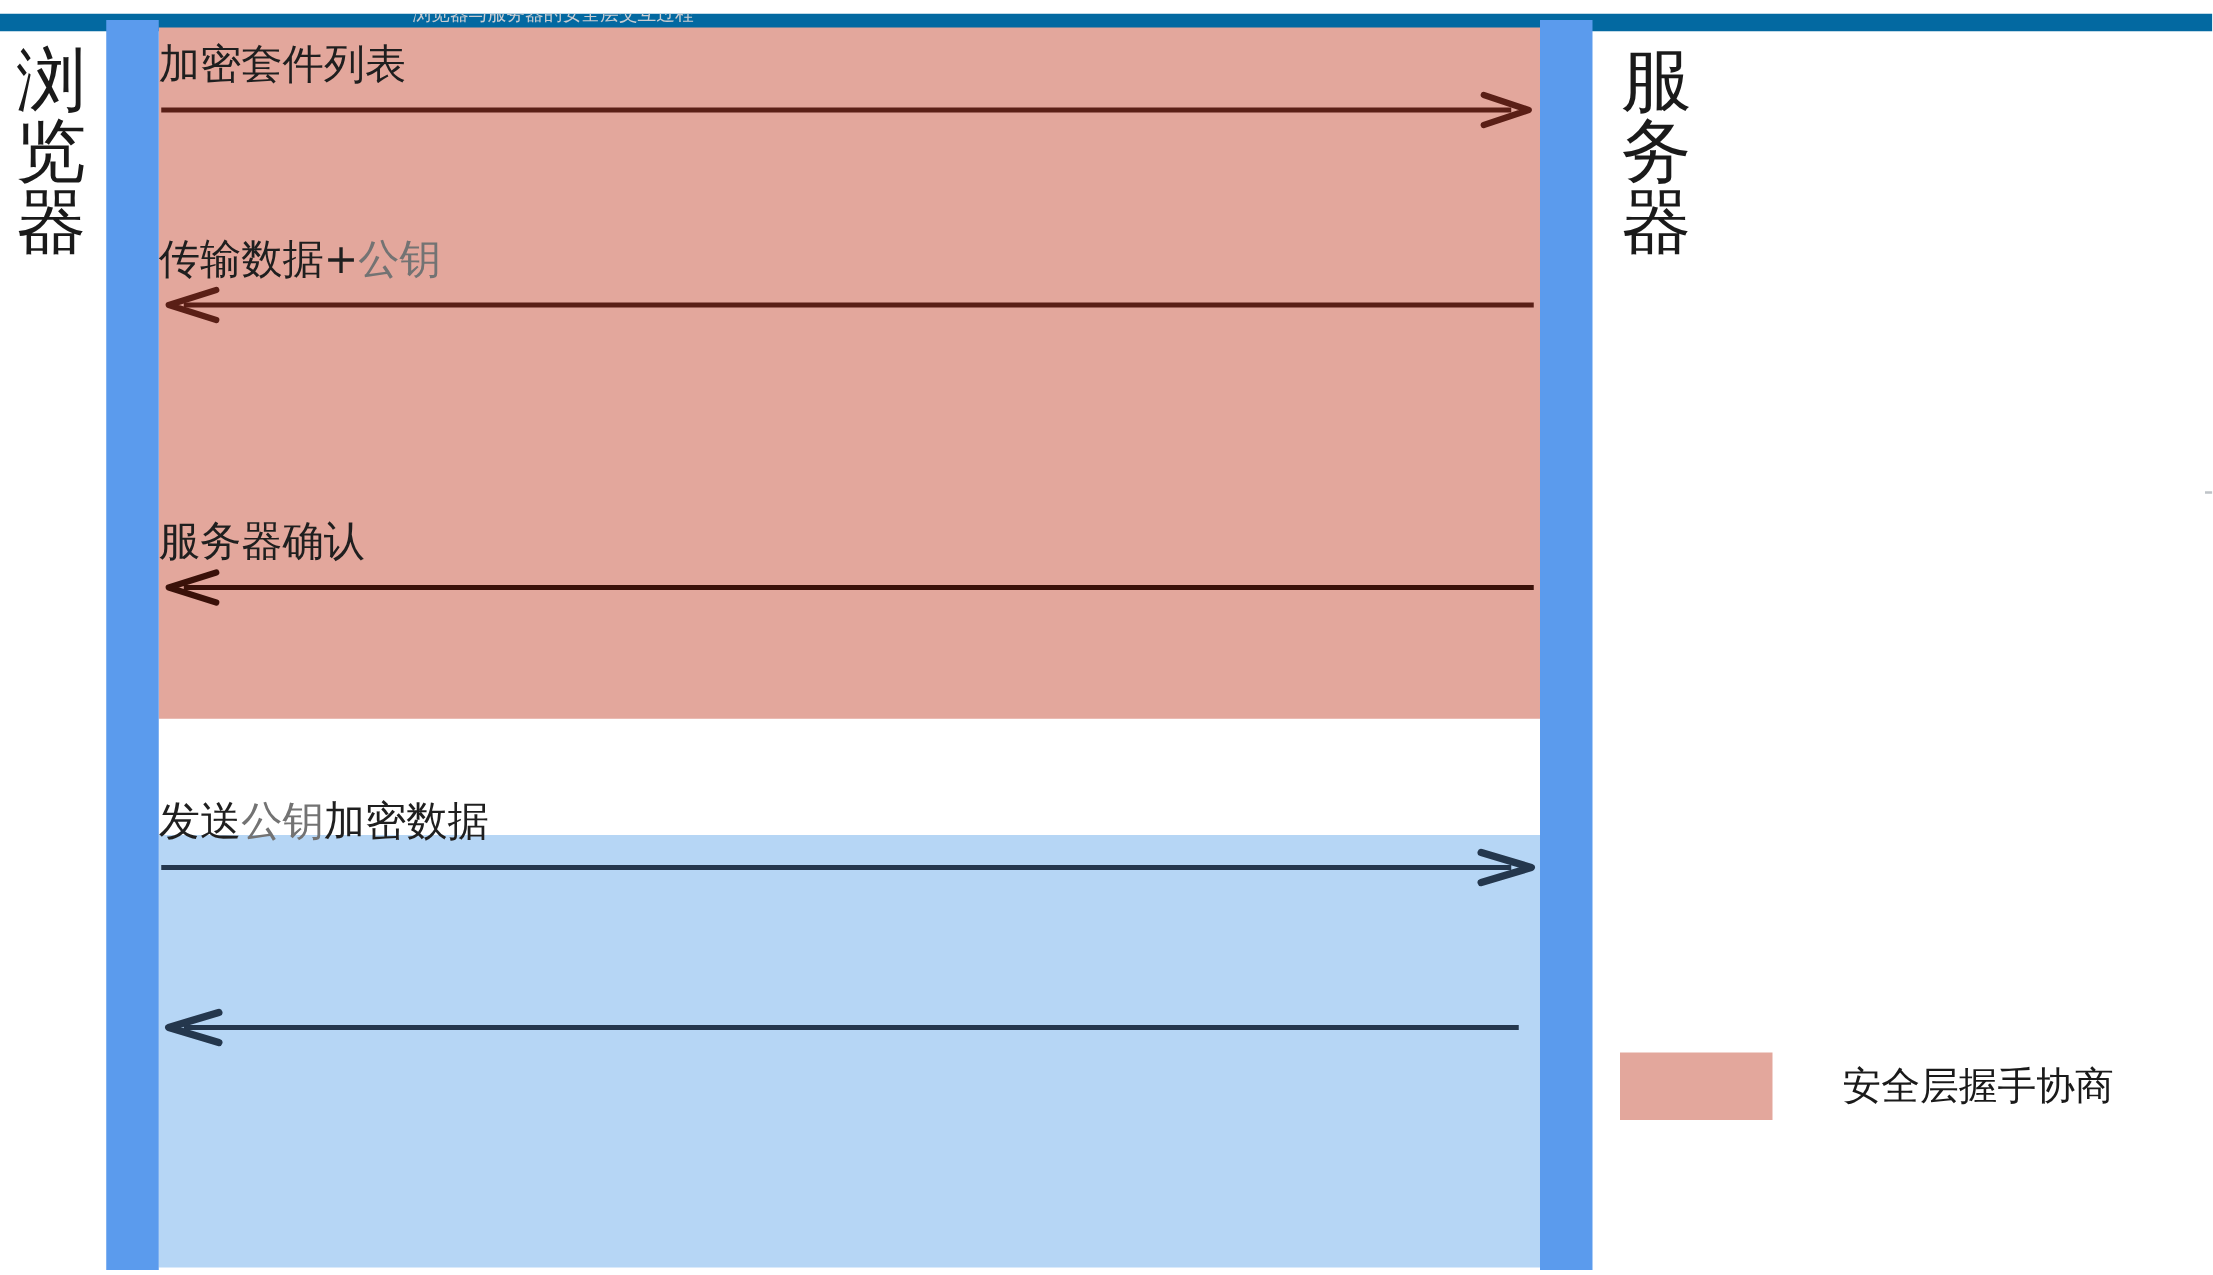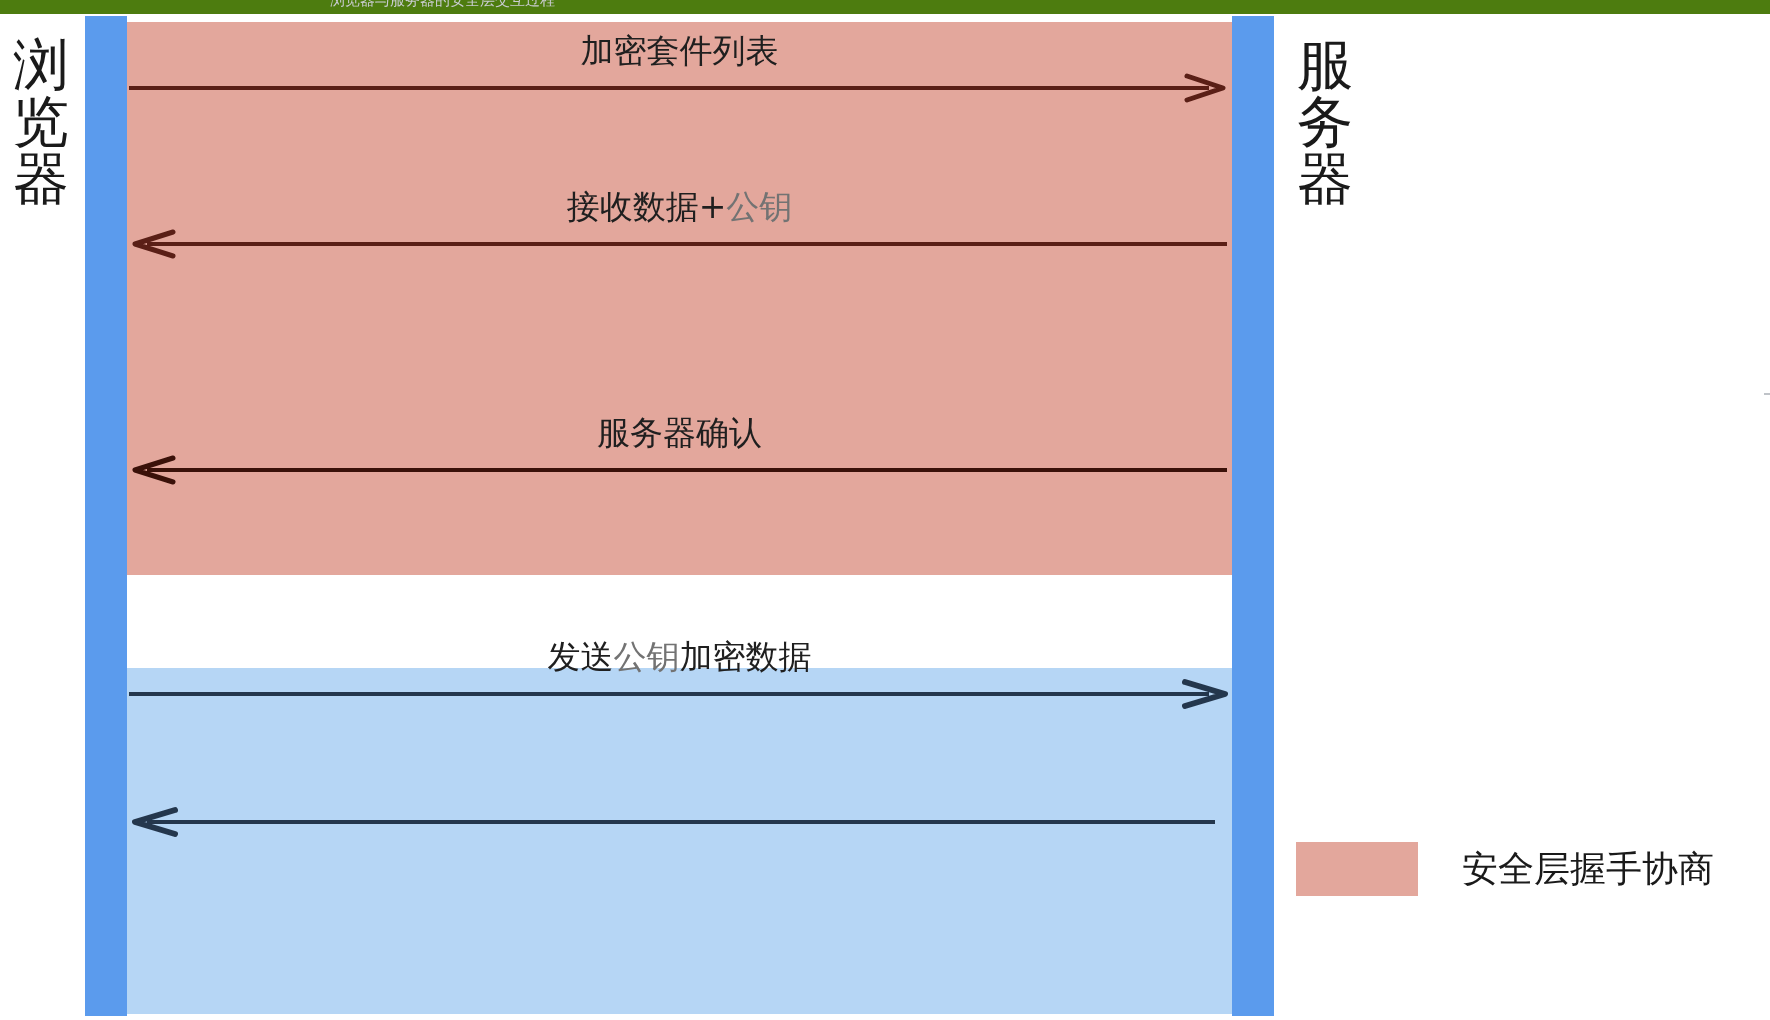--- a/index.html
+++ b/index.html
@@ -15,23 +15,23 @@
     position: relative;
     width: 1770px;
     height: 1020px;
     background: #ffffff;
     overflow: hidden;
   }
 
   
   .toolbar-sliver {
     position: absolute;
-    left: 0; top: 0;
+    left: 0; top: 11px;
     width: 1770px; height: 14px;
-    background: #4d7c0f;
+    background: #0369a1;
     overflow: hidden;
   }
   .toolbar-sliver .ghost {
     position: absolute;
     top: -9px;
     font-size: 15px;
     color: #c9ccd1;
     white-space: nowrap;
     font-family: "DejaVu Sans", "Liberation Sans", sans-serif;
   }
@@ -92,21 +92,21 @@
   .msg {
     position: absolute;
     left: 127px;
     width: 1105px;
     height: 74px;
   }
   .msg-label {
     position: absolute;
     left: 0; right: 0;
     top: 0;
-    text-align: center;
+    text-align: left;
     font-size: 33px;
     line-height: 42px;
     color: #1f1f1f;
     white-space: nowrap;
     font-family: "DejaVu Sans", "Liberation Sans", sans-serif;
   }
   .msg-label .hi { color: #737373; }
 
   .arrow-wrap {
     position: absolute;
@@ -130,22 +130,22 @@
     margin-bottom: 22px;
   }
   .legend-swatch {
     width: 122px;
     height: 54px;
     flex: 0 0 auto;
   }
   .legend-swatch.handshake { background: #e3a79c; }
   .legend-swatch.transfer  { background: #b6d6f5; }
   .legend-text {
-    margin-left: 44px;
-    font-size: 36px;
+    margin-left: 56px;
+    font-size: 31px;
     color: #1a1a1a;
     white-space: nowrap;
     font-family: "DejaVu Sans", "Liberation Sans", sans-serif;
   }
 
   
   .edge-tick {
     position: absolute;
     right: 0;
     top: 393px;
@@ -189,21 +189,21 @@
       <div class="arrow-wrap">
         <svg viewBox="0 0 1105 28" preserveAspectRatio="none">
           <line x1="2" y1="14" x2="1082" y2="14" stroke="#5a1f16" stroke-width="4"></line>
           <path d="M1060 2 L1096 14 L1060 26" fill="none" stroke="#5a1f16" stroke-width="5" stroke-linecap="round" stroke-linejoin="round"></path>
         </svg>
       </div>
     </div>
 
     <div class="msg" style="top:186px;">
       <div class="msg-label">
-        <span>接收数据+</span><span class="hi">公钥</span>
+        <span>传输数据+</span><span class="hi">公钥</span>
       </div>
       <div class="arrow-wrap">
         <svg viewBox="0 0 1105 28" preserveAspectRatio="none">
           <line x1="20" y1="14" x2="1100" y2="14" stroke="#5a1f16" stroke-width="4"></line>
           <path d="M46 2 L8 14 L46 26" fill="none" stroke="#5a1f16" stroke-width="5" stroke-linecap="round" stroke-linejoin="round"></path>
         </svg>
       </div>
     </div>
 
 

